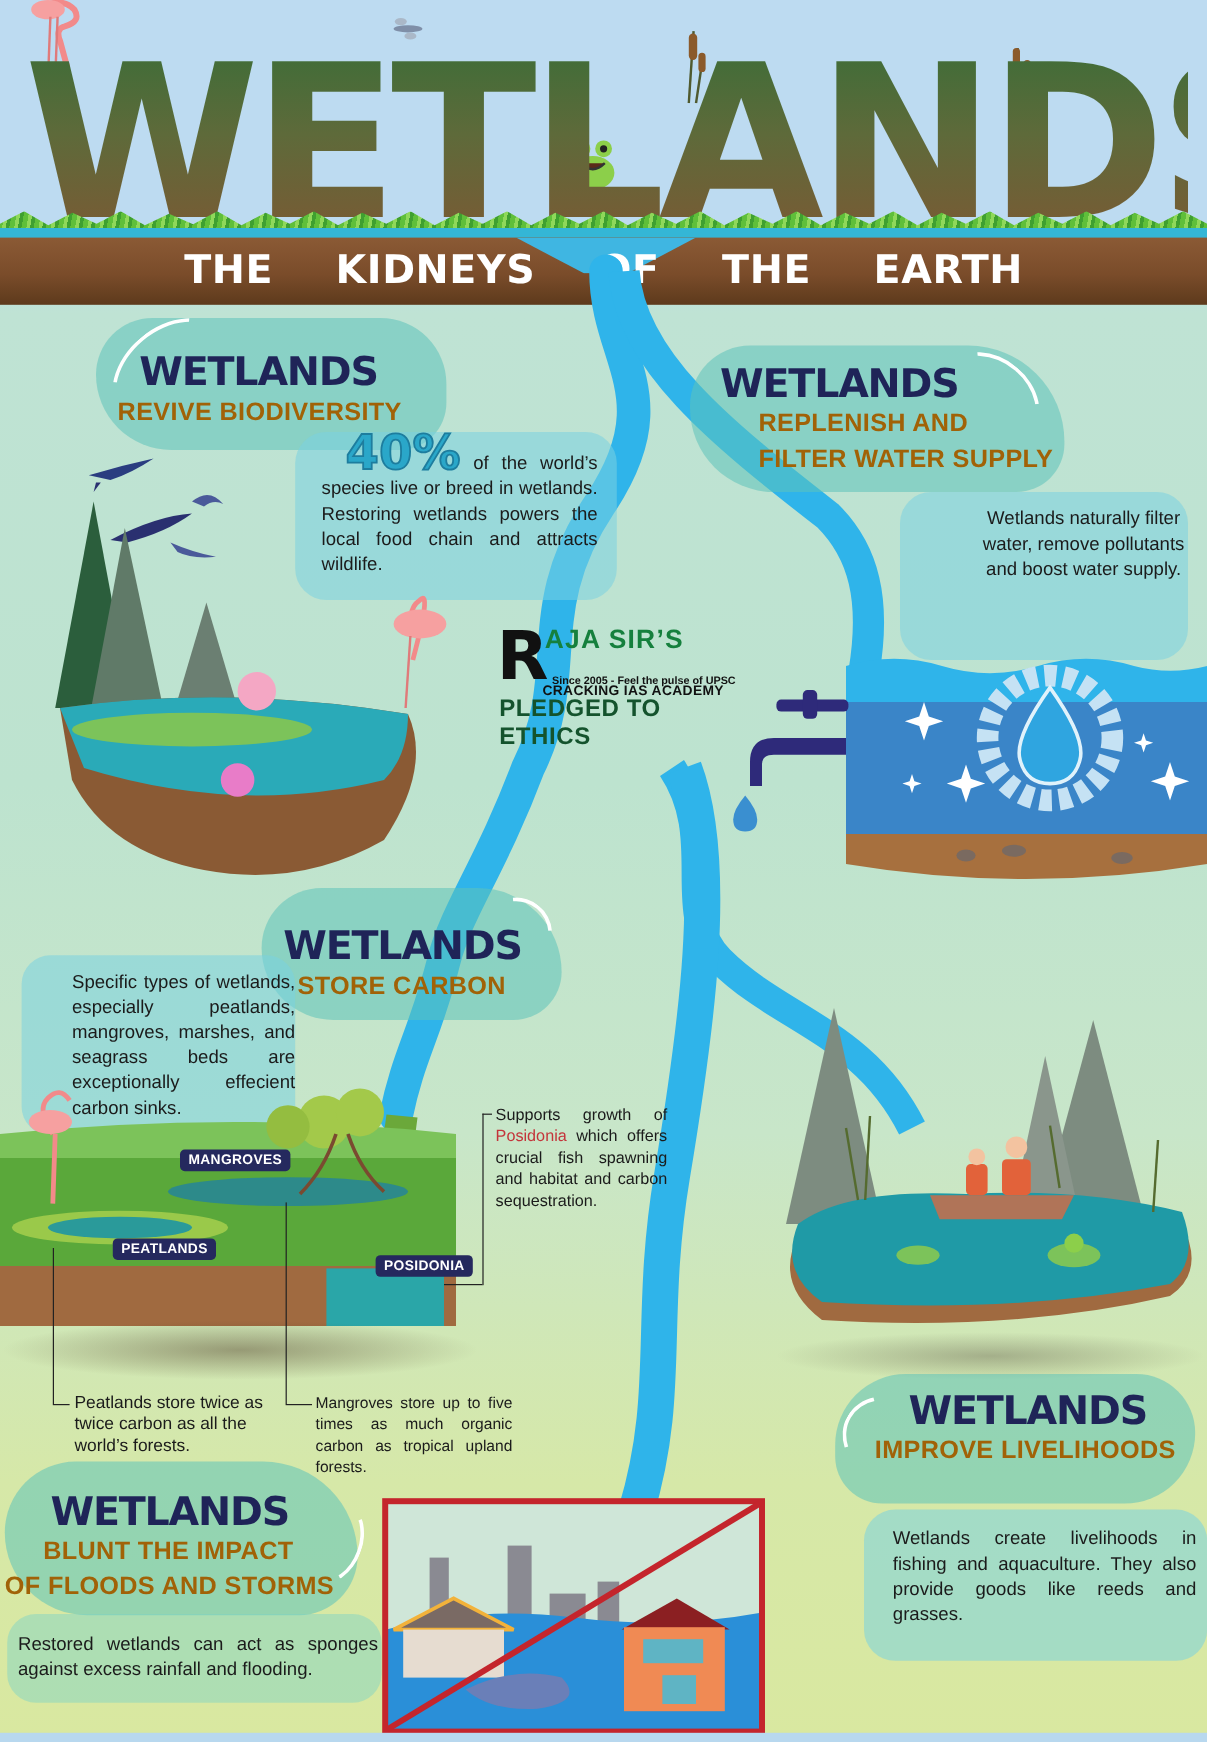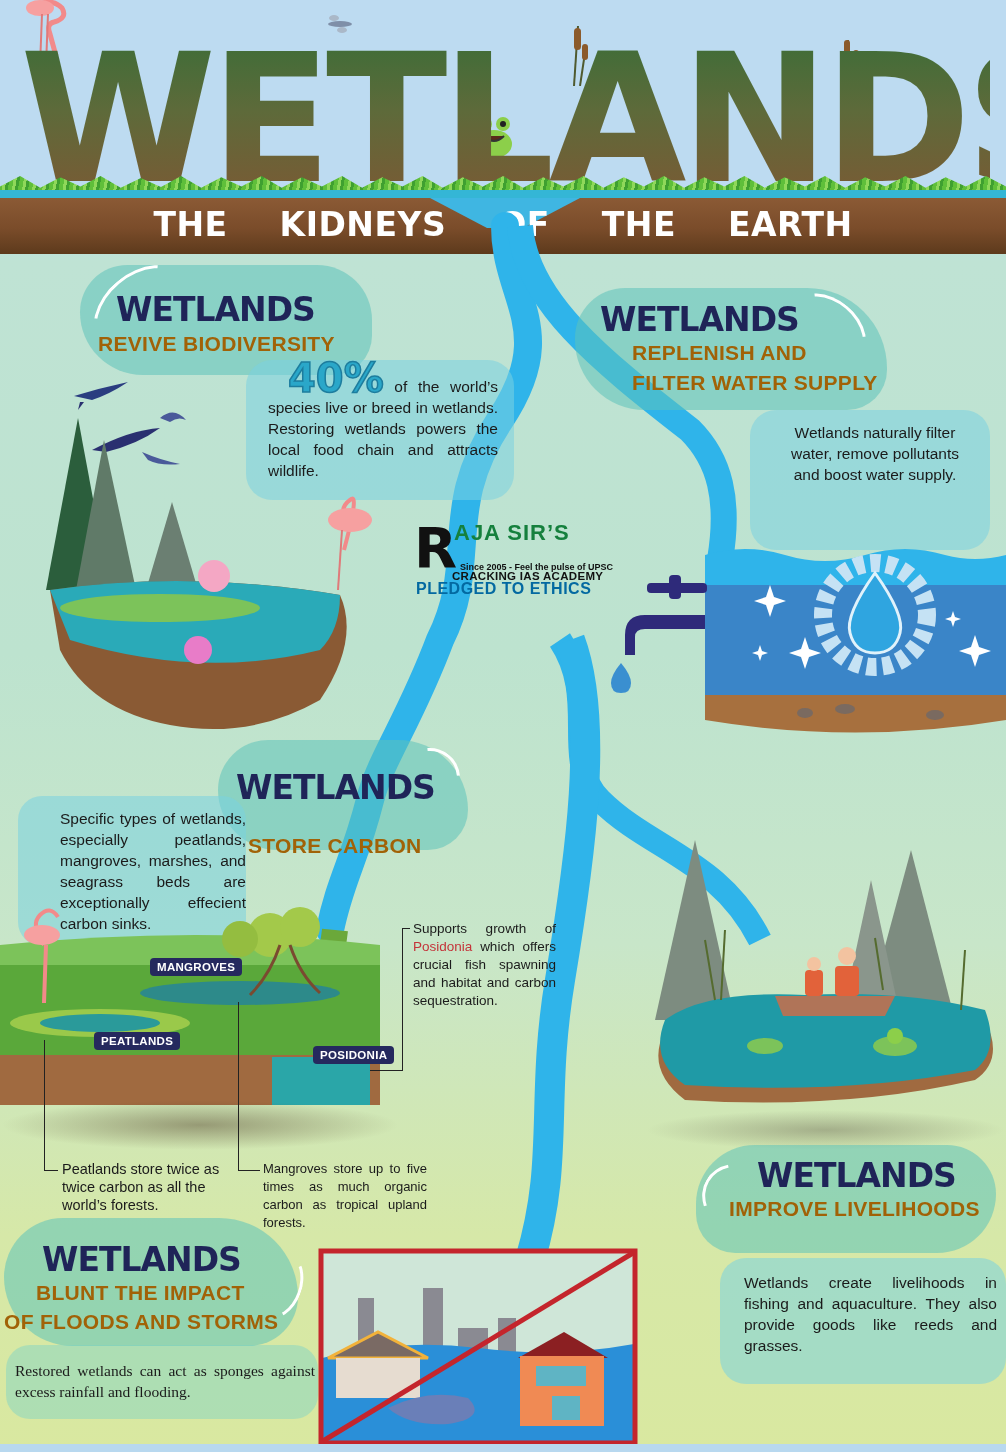--- a/index.html
+++ b/index.html
@@ -44,37 +44,37 @@
   svg.river { left:0; top:0; }
 
   
   .blob { background: rgba(92, 195, 185, 0.55); }
   .card { background: rgba(122, 210, 224, 0.55); border-radius: 26px; }
   .h-wet {
     font-family: "DejaVu Sans", sans-serif; font-weight: 900; color:#1f2458; font-size: 33px; letter-spacing: -1px;
   }
   .h-sub { font-weight: 700; color:#a16207; font-size: 21px; letter-spacing: 0.3px; }
   .body-txt { font-size: 15.5px; line-height: 21px; color:#1b1b1b; text-align: justify; }
-  .center { text-align: center; }
+  .center { text-align: center; margin-left: 28px; }
 
   .pct { font-weight: 700; font-size: 40px; color:#2aa7c9; -webkit-text-stroke: 1.5px #1d7d9e; font-family:"DejaVu Sans", sans-serif; }
 
   .arc { border: 3px solid #fff; border-radius: 50%; border-color: #fff transparent transparent transparent; }
 
   .label-tag {
     background:#25295e; color:#fff; font-weight:700; font-size:11.5px; padding:3px 7px; border-radius:4px; letter-spacing:0.3px;
   }
   .leader { border-left: 1.5px solid #222; }
   .leader-h { border-top: 1.5px solid #222; }
 
   .logo-r { font-weight:900; font-size:56px; color:#111; font-family:"DejaVu Sans", sans-serif; line-height:56px; }
   .logo-t1 { font-weight:700; font-size:22px; color:#15803d; letter-spacing:1px; }
   .logo-t2 { font-weight:700; font-size:11.5px; color:#111;margin-top:20px; }
   .logo-t3 { font-weight:700; font-size:9px; color:#111; }
-  .logo-t4 { font-weight:700; font-size:16px; color:#0369a1; letter-spacing:0.5px; }
+  .logo-t4 { font-weight:700; font-size:20px; color:#14532d; letter-spacing:0.5px; }
 
   .posidonia { color:#c4343a; }
   .bottom-strip { left:0; top:1444px; width:1006px; height:8px; background:#b8d8ef; }
 </style>
 </head>
 <body>
 
 <div class="abs sky"></div>
 
 <svg class="abs" style="left:22px;top:0;" width="60" height="70">
@@ -196,21 +196,21 @@
   <span class="abs logo-r" style="left:2px;top:2px;">R</span>
   <span class="abs logo-t1" style="left:42px;top:2px;">AJA SIR’S</span>
   <span class="abs logo-t2" style="left:40px;top:32px;letter-spacing:0.3px;">CRACKING IAS ACADEMY</span>
   <span class="abs logo-t3" style="left:48px;top:44px;">Since 2005 - Feel the pulse of UPSC</span>
   <span class="abs logo-t4" style="left:4px;top:62px;">PLEDGED TO ETHICS</span>
 </div>
 
 <div class="abs blob" style="left:218px;top:740px;width:250px;height:110px;border-radius:50px 70px 40px 60px;"></div>
 <div class="abs arc" style="left:400px;top:748px;width:60px;height:60px;transform:rotate(40deg);"></div>
 <div class="abs h-wet" style="left:236px;top:768px;">WETLANDS</div>
-<div class="abs h-sub" style="left:248px;top:810px;margin-top:24px;">STORE CARBON</div>
+<div class="abs h-sub" style="left:248px;top:810px;">STORE CARBON</div>
 
 <div class="abs card" style="left:18px;top:796px;width:228px;height:150px;border-radius:24px;"></div>
 <div class="abs body-txt" style="left:60px;top:808px;width:186px;">Specific types of wetlands, especially peatlands, mangroves, marshes, and seagrass beds are exceptionally effecient carbon sinks.</div>
 
 <svg class="abs" style="left:0;top:905px;" width="400" height="200">
   <rect x="0" y="40" width="380" height="120" fill="#5aa83a"></rect>
   <path d="M0 40 Q200 20 380 40 L380 60 L0 60 Z" fill="#7cc35a"></path>
   <ellipse cx="240" cy="88" rx="100" ry="12" fill="#2d8a8a"></ellipse>
   <ellipse cx="100" cy="118" rx="90" ry="14" fill="#9ac94a"></ellipse>
   <ellipse cx="100" cy="118" rx="60" ry="9" fill="#2a9a9a"></ellipse>
@@ -276,21 +276,21 @@
 <div class="abs card" style="left:720px;top:1258px;width:286px;height:126px;"></div>
 <div class="abs body-txt" style="left:744px;top:1272px;width:253px;">Wetlands create livelihoods in fishing and aquaculture. They also provide goods like reeds and grasses.</div>
 
 <div class="abs blob" style="left:4px;top:1218px;width:294px;height:128px;border-radius:60px 80px 50px 70px;"></div>
 <div class="abs arc" style="left:242px;top:1260px;width:70px;height:50px;transform:rotate(110deg);"></div>
 <div class="abs h-wet" style="left:42px;top:1240px;">WETLANDS</div>
 <div class="abs h-sub" style="left:36px;top:1281px;">BLUNT THE IMPACT</div>
 <div class="abs h-sub" style="left:4px;top:1310px;">OF FLOODS AND STORMS</div>
 
 <div class="abs" style="left:6px;top:1345px;width:312px;height:74px;background:rgba(122,210,200,0.45);border-radius:24px;"></div>
-<div class="abs body-txt" style="left:15px;top:1360px;width:300px;font-family:Liberation Serif, serif;">Restored wetlands can act as sponges against excess rainfall and flooding.</div>
+<div class="abs body-txt" style="left:15px;top:1360px;width:300px;">Restored wetlands can act as sponges against excess rainfall and flooding.</div>
 
 <svg class="abs" style="left:318px;top:1248px;" width="320" height="198">
   <rect x="4" y="4" width="312" height="190" fill="#cfe6d8"></rect>
   <g fill="#8a8a92">
       <rect x="40" y="50" width="16" height="60"></rect>
       <rect x="105" y="40" width="20" height="70"></rect>
       <rect x="140" y="80" width="30" height="40"></rect>
       <rect x="180" y="70" width="18" height="50"></rect>
     </g>
   <path d="M4 110 Q80 90 160 100 Q240 110 316 96 L316 194 L4 194 Z" fill="#2a8fd8"></path>

